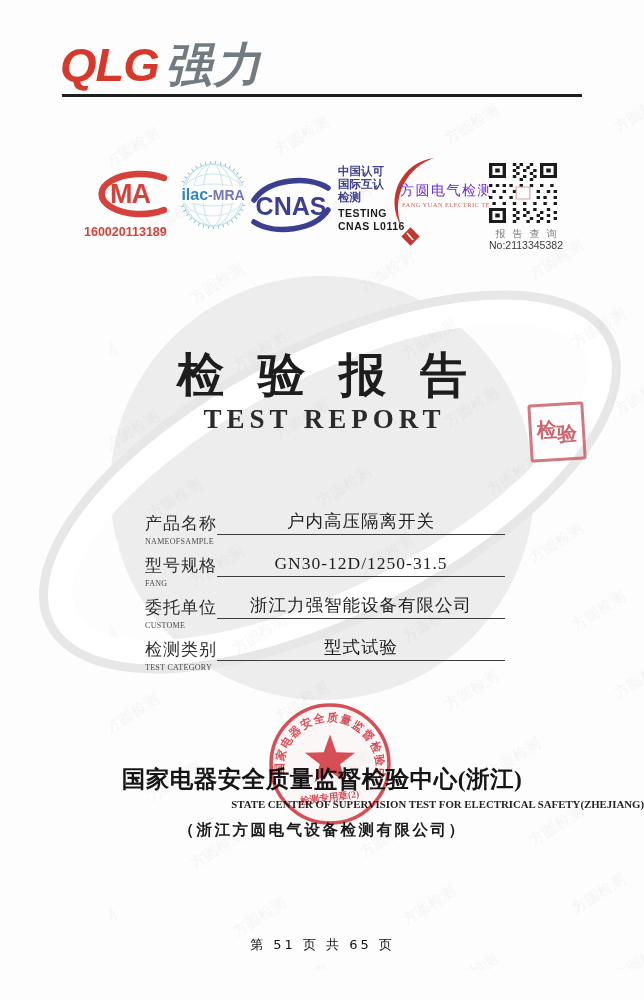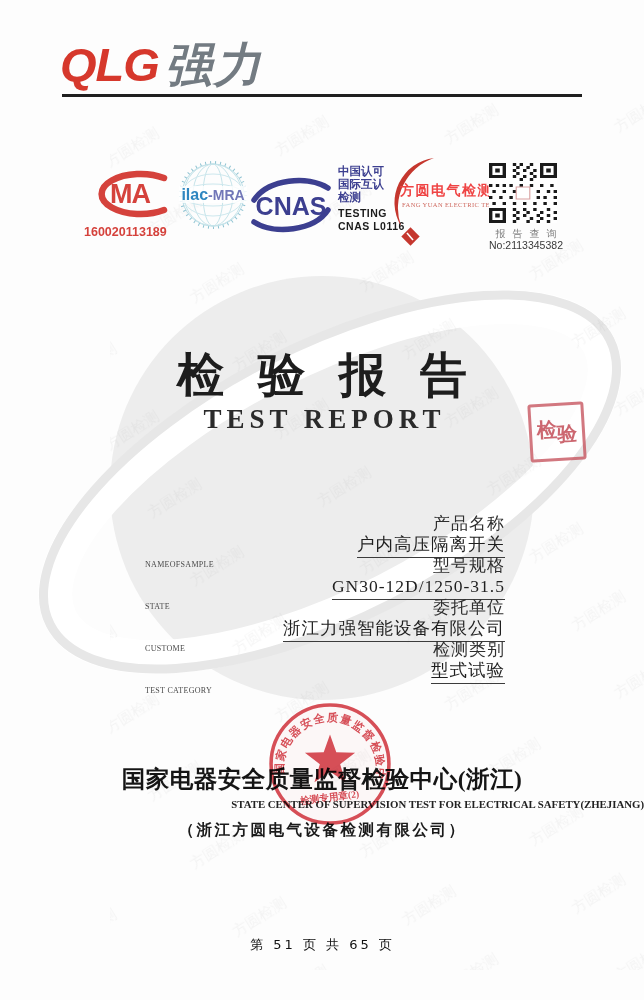--- a/index.html
+++ b/index.html
@@ -18,42 +18,42 @@
   
   .cma-block{left:84px;top:168px;width:100px;text-align:left;}
   .cma-num{font-family:"Liberation Sans","DejaVu Sans",sans-serif;font-weight:bold;
            font-size:12.5px;color:#d5423c;margin-top:1px;white-space:nowrap;}
   .ilac-block{left:179px;top:161px;}
   .cnas-logo{left:250px;top:174px;}
   .cnas-text{left:338px;top:165px;font-family:"Liberation Sans","DejaVu Sans",sans-serif;
              font-weight:bold;color:#3c3f90;font-size:11.5px;line-height:13px;white-space:nowrap;}
   .cnas-text .dark{color:#1c1c1c;font-size:10.5px;letter-spacing:.5px;}
   .fy-swoosh{left:380px;top:154px;}
-  .fy-name{left:400px;top:182px;color:#ef4444;font-weight:bold;font-size:14px;
+  .fy-name{left:400px;top:182px;color:#6d28d9;font-weight:normal;font-size:14px;
            letter-spacing:1.5px;white-space:nowrap;}
   .fy-sub{left:402px;top:201px;color:#cf6a60;font-size:6.5px;letter-spacing:.4px;white-space:nowrap;}
   .qr{left:489px;top:163px;}
   .qr-caption{left:486px;top:227px;width:80px;text-align:center;color:#7c7c7c;
               font-size:10px;letter-spacing:7px;padding-left:7px;box-sizing:border-box;font-family:Liberation Mono, monospace;}
   .qr-number{left:482px;top:239px;width:88px;text-align:center;color:#3a3a3a;
              font-family:"Liberation Sans","DejaVu Sans",sans-serif;font-size:10.5px;}
   
   .title-cn{left:0;top:344px;width:644px;text-align:center;font-size:47px;font-weight:bold;
             color:#1d1d1d;letter-spacing:34px;padding-left:34px;box-sizing:border-box;white-space:nowrap;}
   .title-en{left:0;top:404px;width:644px;text-align:center;font-size:27px;font-weight:bold;
             color:#2b2b2b;letter-spacing:5px;padding-left:5px;box-sizing:border-box;}
   
   .side-seal{left:529px;top:403px;width:50px;height:52px;border:3px solid rgba(199,86,96,.8);
              border-radius:3px;transform:rotate(-3.5deg);display:flex;align-items:center;
              justify-content:center;color:rgba(199,86,96,.9);font-size:20px;font-weight:bold;}
   .side-seal span:first-child{transform:translateY(-3px);}
   .side-seal span:last-child{transform:translateY(2px);}
   
   .frow{position:absolute;left:145px;width:360px;}
-  .fmain{display:flex;align-items:flex-end;flex-direction:column;}
+  .fmain{display:flex;align-items:flex-end;}
   .flabel{font-size:17px;color:#2e2e2e;white-space:nowrap;letter-spacing:1px;}
   .fvalue{flex:1;text-align:center;border-bottom:1.6px solid #3c3c3c;font-size:17.5px;
           color:#1f1f1f;padding-bottom:3px;letter-spacing:1px;line-height:1.1;white-space:nowrap;}
   .fsub{font-size:8px;color:#4a4a4a;margin-top:2px;letter-spacing:.3px;}
   
   .org-cn{left:0;top:763px;width:644px;text-align:center;font-size:23.5px;font-weight:bold;
           color:#151515;letter-spacing:.5px;white-space:nowrap;}
   .org-en{left:0;top:798px;width:644px;text-align:right;font-size:10.8px;font-weight:bold;
           color:#222;}
   .org-sub{left:0;top:820px;width:644px;text-align:center;font-size:15.5px;font-weight:bold;
@@ -172,21 +172,21 @@
     <span class="flabel">产品名称</span>
     <span class="fvalue">户内高压隔离开关</span>
   </div>
   <div class="fsub">NAMEOFSAMPLE</div>
 </div>
 <div class="frow" style="top:554px;">
   <div class="fmain">
     <span class="flabel">型号规格</span>
     <span class="fvalue">GN30-12D/1250-31.5</span>
   </div>
-  <div class="fsub">STATE</div>
+  <div class="fsub">FANG</div>
 </div>
 <div class="frow" style="top:596px;">
   <div class="fmain">
     <span class="flabel">委托单位</span>
     <span class="fvalue">浙江力强智能设备有限公司</span>
   </div>
   <div class="fsub">CUSTOME</div>
 </div>
 <div class="frow" style="top:638px;">
   <div class="fmain">

